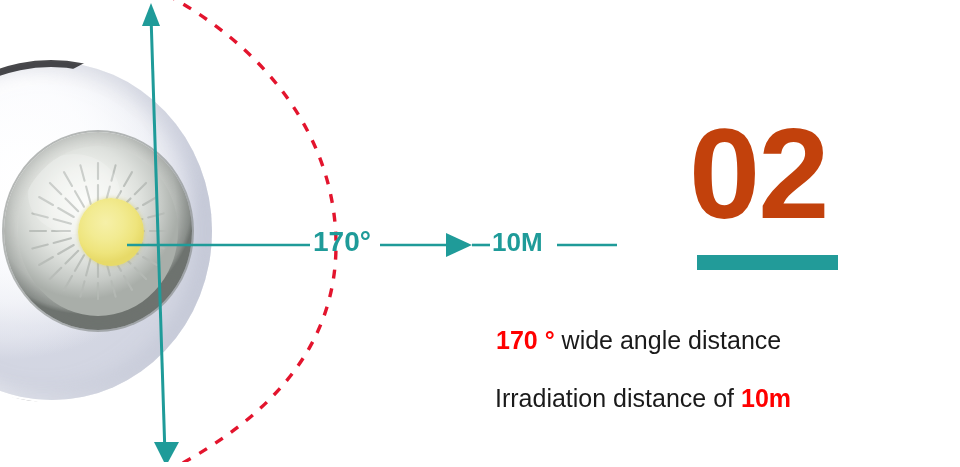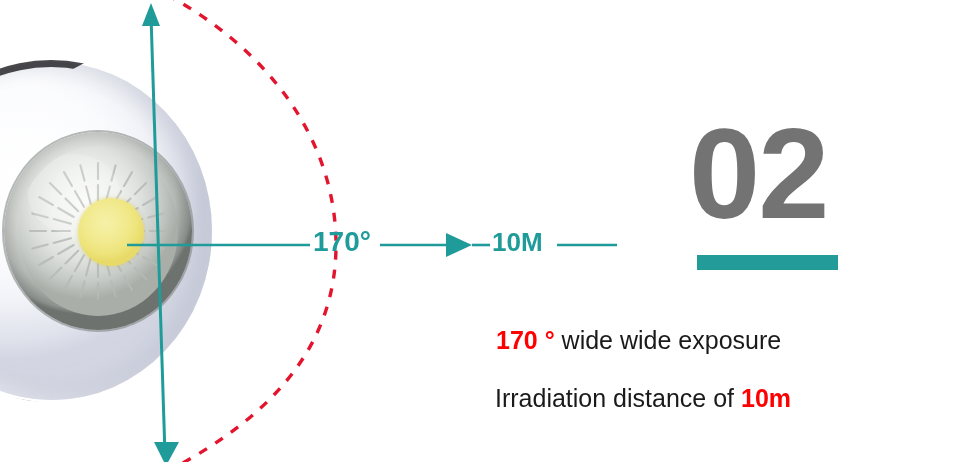--- a/index.html
+++ b/index.html
@@ -139,21 +139,21 @@
     top: 110px;
     width: 470px;
     height: 320px;
   }
   #step-number {
     position: absolute;
     left: 209px;
     top: 0px;
     font-size: 128px;
     font-weight: bold;
-    color: #737373;
+    color: #c2410c;
     letter-spacing: -2px;
     line-height: 1;
     font-family: "Liberation Sans", sans-serif;
   }
   #step-underline {
     position: absolute;
     left: 217px;
     top: 145px;
     width: 141px;
     height: 15px;
@@ -333,21 +333,21 @@
 
   <div class="axis-label" id="label-distance">10M</div>
 
   <div id="right-panel">
 
     <div id="step-number">02</div>
 
     <div id="step-underline"></div>
 
     <div class="feature-line" id="feature-line-1">
-      <span class="hl-red">170 °</span><span> wide wide exposure</span>
+      <span class="hl-red">170 °</span><span> wide angle distance</span>
     </div>
 
     <div class="feature-line" id="feature-line-2">
       <span>Irradiation distance of </span><span class="hl-red">10m</span>
     </div>
 
   </div>
 
 </div>
 

